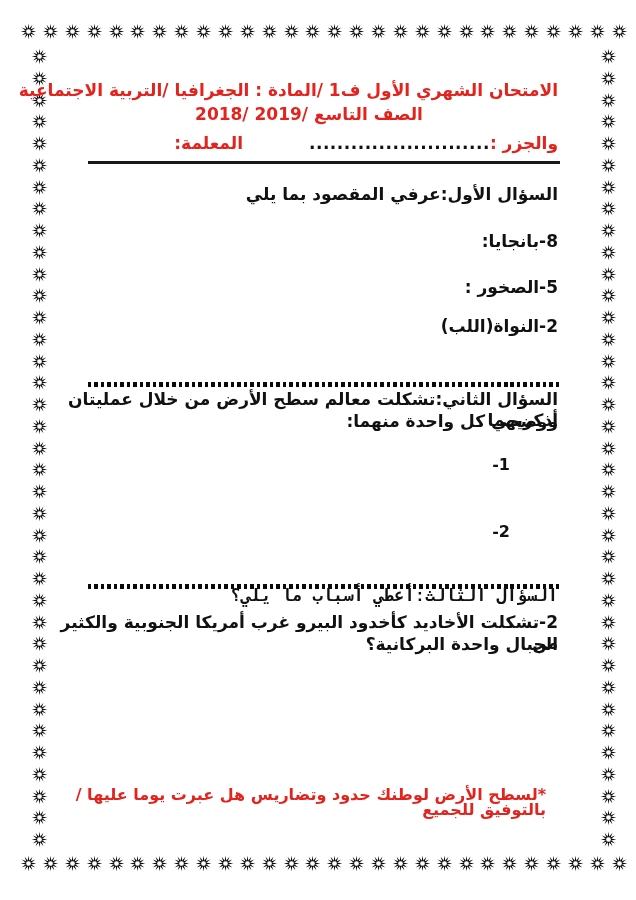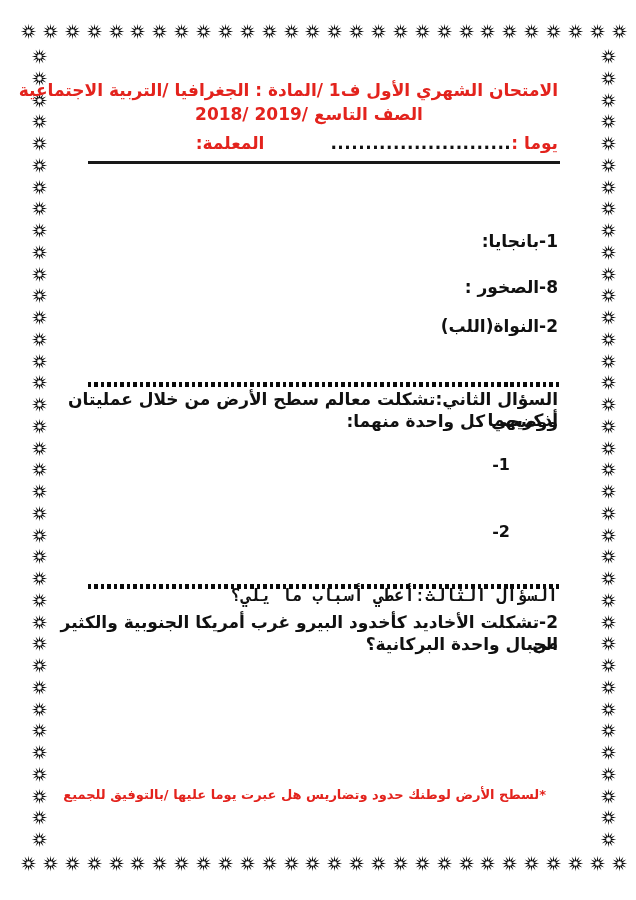--- a/index.html
+++ b/index.html
@@ -20,21 +20,21 @@
   .star-col.right{left:599px;}
   .star{width:17px;height:17px;display:block;flex:0 0 auto;}
   .star polygon{fill:#0b0b0b;}
   
   .blk{position:absolute;left:60px;right:78px;direction:rtl;font-weight:bold;}
   .center{text-align:center;white-space:nowrap;}
   .rightal{text-align:right;}
   .red{color:#e3231d;}
   .t17{font-size:17px;line-height:21px;}
   .t16{font-size:16px;line-height:20px;}
-  .t12{font-size:13px;line-height:15px;}
+  .t12{font-size:16px;line-height:15px;}
   .name-row{display:flex;align-items:baseline;justify-content:flex-start;}
   .name-dots{color:#111;letter-spacing:0.5px;}
   .teacher{margin-inline-start:66px;}
   .underline{position:absolute;left:88px;width:472px;height:3px;background:#181818;}
   .dotted{position:absolute;left:88px;width:472px;height:5px;
           background:repeating-linear-gradient(90deg,#0a0a0a 0 3.5px,transparent 3.5px 6.5px);}
   .numitem{direction:ltr;text-align:right;position:absolute;left:60px;right:126px;font-weight:bold;}
   .ltr{direction:ltr;unicode-bidi:isolate;}
 </style>
 </head>
@@ -1869,31 +1869,32 @@
         <polygon points="2.47,6.50 9.77,9.27 8.52,11.43"></polygon>
         <polygon points="6.50,2.47 11.43,8.52 9.27,9.77"></polygon>
       </svg>
     </div>
 
   <div class="blk center red t17" style="top:80px;">الامتحان الشهري الأول ف1 /المادة : الجغرافيا /التربية الاجتماعية</div>
 
   <div class="blk center red t17 ltr" style="top:104px;">2018/ 2019/ الصف التاسع</div>
 
   <div class="blk t17 name-row" style="top:133px;">
-    <span class="red">يوما :</span>
+    <span class="red">والجزر :</span>
     <span class="name-dots">..........................</span>
     <span class="red teacher">المعلمة:</span>
   </div>
 
   <div class="underline" style="top:161px;"></div>
 
-
-  <div class="blk rightal t17" style="top:231px;">1-بانجايا:</div>
-
-  <div class="blk rightal t17" style="top:277px;">8-الصخور :</div>
+  <div class="blk rightal t17" style="top:184px;">السؤال الأول:عرفي المقصود بما يلي</div>
+
+  <div class="blk rightal t17" style="top:231px;">8-بانجايا:</div>
+
+  <div class="blk rightal t17" style="top:277px;">5-الصخور :</div>
 
   <div class="blk rightal t17" style="top:316px;">2-النواة(اللب)</div>
 
   <div class="dotted" style="top:382px;"></div>
 
   <div class="blk rightal t17" style="top:389px;">السؤال الثاني:تشكلت معالم سطح الأرض من خلال عمليتان أذكريهما</div>
 
   <div class="blk rightal t17" style="top:411px;">ووضحي كل واحدة منهما:</div>
 
   <div class="numitem t16" style="top:455px;">-1</div>

